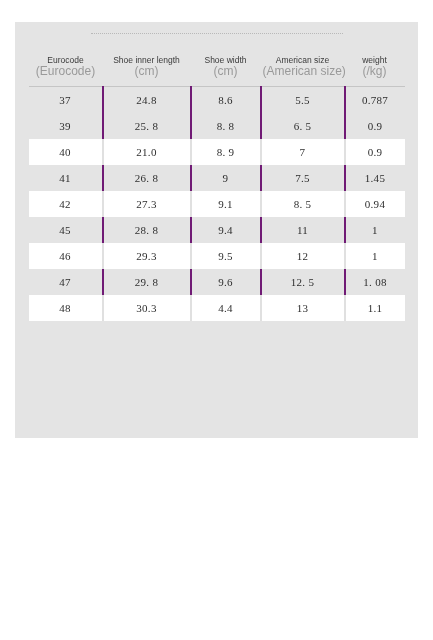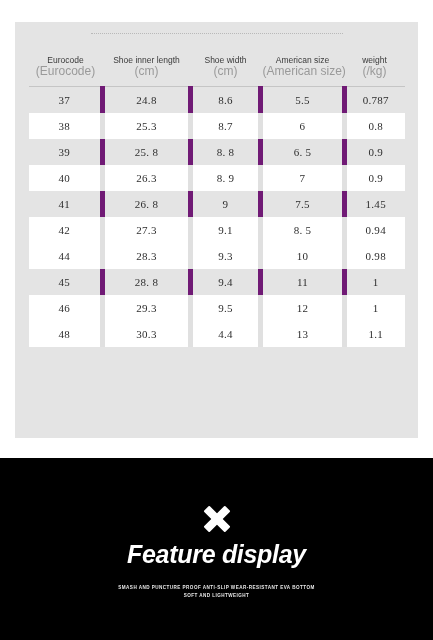--- a/index.html
+++ b/index.html
@@ -85,21 +85,21 @@
     line-height: 11px;
     white-space: nowrap;
   }
 
   .size-table tbody td {
     height: 24px;
     text-align: center;
     font-size: 11px;
     color: #2e2e2e;
     font-family: "Liberation Serif", serif;
-    border-right: 5px solid #701a75;
+    border-right: 2px solid #701a75;
     letter-spacing: 0.3px;
   }
   .size-table tbody td:last-child {
     border-right: none;
   }
   .size-table tbody tr.odd td {
     background: #e4e4e4;
   }
   .size-table tbody tr.even td {
     background: #ffffff;
@@ -202,95 +202,74 @@
         </tr>
       </thead>
       <tbody>
         <tr class="odd">
           <td>37</td>
           <td>24.8</td>
           <td>8.6</td>
           <td>5.5</td>
           <td>0.787</td>
         </tr>
-        <tr class="even">
-          <td>38</td>
-          <td>25.3</td>
-          <td>8.7</td>
-          <td>6</td>
-          <td>0.8</td>
-        </tr>
         <tr class="odd">
           <td>39</td>
           <td>25. 8</td>
           <td>8. 8</td>
           <td>6. 5</td>
           <td>0.9</td>
         </tr>
         <tr class="even">
           <td>40</td>
-          <td>26.3</td>
+          <td>21.0</td>
           <td>8. 9</td>
           <td>7</td>
           <td>0.9</td>
         </tr>
         <tr class="odd">
           <td>41</td>
           <td>26. 8</td>
           <td>9</td>
           <td>7.5</td>
           <td>1.45</td>
         </tr>
         <tr class="even">
           <td>42</td>
           <td>27.3</td>
           <td>9.1</td>
           <td>8. 5</td>
           <td>0.94</td>
         </tr>
-        <tr class="even">
-          <td>44</td>
-          <td>28.3</td>
-          <td>9.3</td>
-          <td>10</td>
-          <td>0.98</td>
-        </tr>
         <tr class="odd">
           <td>45</td>
           <td>28. 8</td>
           <td>9.4</td>
           <td>11</td>
           <td>1</td>
         </tr>
         <tr class="even">
           <td>46</td>
           <td>29.3</td>
           <td>9.5</td>
           <td>12</td>
           <td>1</td>
         </tr>
+        <tr class="odd">
+          <td>47</td>
+          <td>29. 8</td>
+          <td>9.6</td>
+          <td>12. 5</td>
+          <td>1. 08</td>
+        </tr>
         <tr class="even">
           <td>48</td>
           <td>30.3</td>
           <td>4.4</td>
           <td>13</td>
           <td>1.1</td>
         </tr>
       </tbody>
     </table>
   </div>
 
-  <div class="feature-section">
-
-    <div class="x-icon">
-      <span class="a"></span>
-      <span class="b"></span>
-    </div>
-
-    <div class="feature-title">Feature display</div>
-
-    <div class="feature-caption">
-      <div>SMASH AND PUNCTURE PROOF ANTI-SLIP WEAR-RESISTANT EVA BOTTOM</div>
-      <div>SOFT AND LIGHTWEIGHT</div>
-    </div>
-  </div>
 
 </div>
 
 </body></html>

